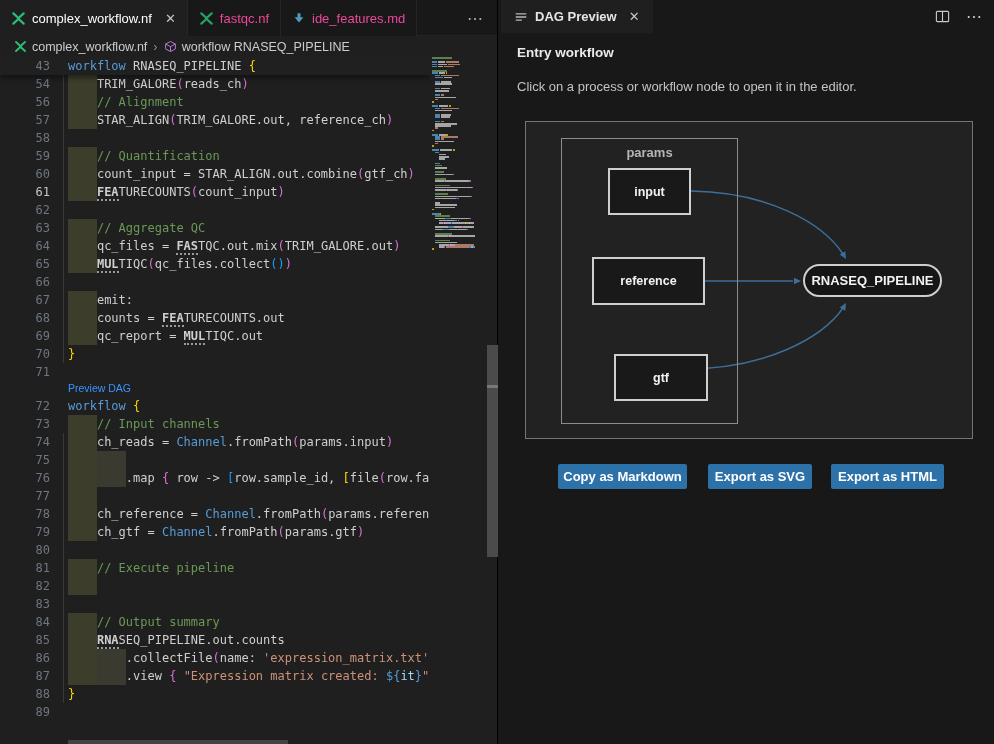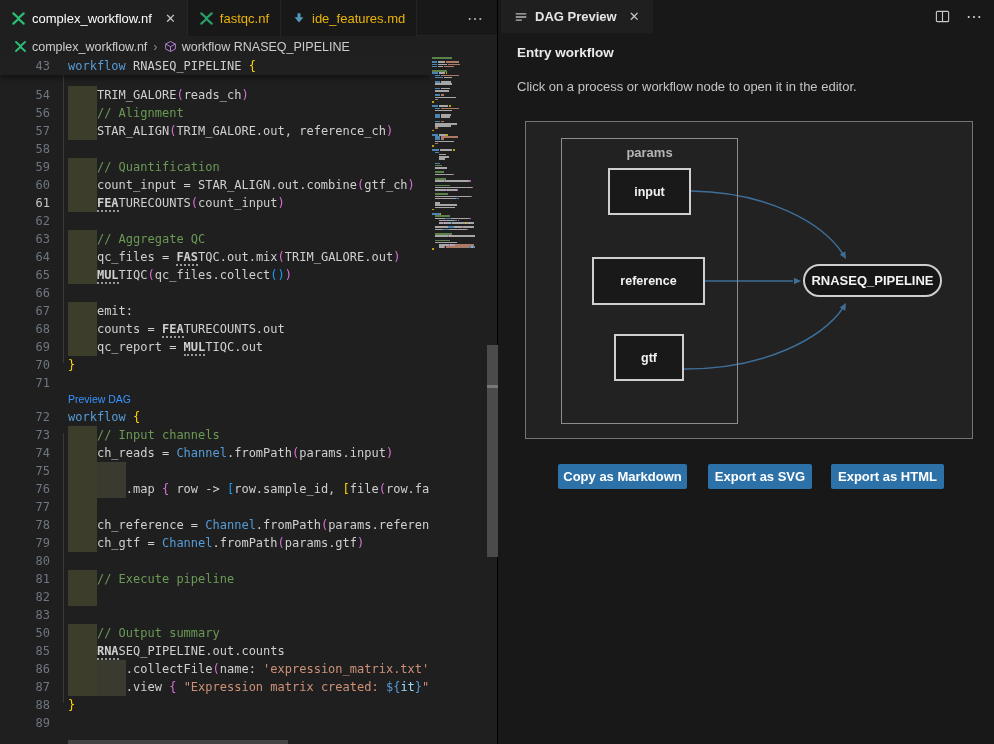--- a/index.html
+++ b/index.html
@@ -6,38 +6,38 @@
   html,body { width:994px; height:744px; overflow:hidden; background:#181818;
     font-family:"Liberation Sans", sans-serif; }
 
   
   .editor-group { position:absolute; left:0; top:0; width:498px; height:744px;
     background:#1f1f1f; border-right:1px solid #000; }
 
   .tabs { position:absolute; top:0; left:0; right:0; height:36px; background:#181818;
     display:flex; border-bottom:1px solid #252525; }
   .tab { display:flex; align-items:center; gap:6px; padding:0 11px;
-    border-right:1px solid #252525; font-size:13px; color:#eab308; background:#181818;
+    border-right:1px solid #252525; font-size:13px; color:#ec4899; background:#181818;
     height:36px; flex:none; }
   .tab.active { background:#1f1f1f; color:#ffffff; }
   .tab .close { margin-left:7px; color:#c5c5c5; font-size:13px; line-height:13px; }
   .tabs-more { position:absolute; right:14px; top:0; height:36px; display:flex;
     align-items:center; color:#adadad; font-size:16px; }
 
   .breadcrumbs { position:absolute; top:36px; left:0; right:0; height:21px;
     background:#1f1f1f; display:flex; align-items:center; gap:5px; padding-left:14px;
     font-size:12.5px; color:#cccccc; }
   .crumb-sep { color:#8a8a8a; font-size:13px; margin:0 1px; }
 
   .code-area { position:absolute; top:57px; left:0; width:430px; bottom:0;
     overflow:hidden; font-family:"DejaVu Sans Mono", monospace; font-size:12px;
     line-height:18px; background:#1f1f1f; }
   .sticky { position:absolute; top:0; left:0; width:430px; height:18px; z-index:5;
     background:#202020; box-shadow:0 3px 5px rgba(0,0,0,.45); display:flex; white-space:pre; }
-  #lines { position:absolute; top:18px; left:0; width:430px;margin-top:11px; }
+  #lines { position:absolute; top:18px; left:0; width:430px; }
   .crow { display:flex; height:18px; position:relative; white-space:pre; }
   .lnum { width:50px; text-align:right; color:#6e7681; flex:none; z-index:2; }
   .act .lnum { color:#c6c6c6; }
   .ltext { margin-left:18px; flex:none; white-space:pre; z-index:2; }
   .tk.id { color:#cfcfcf; } .tk.kw { color:#569cd6; } .tk.cm { color:#6a9955; }
   .tk.str { color:#ce9178; } .tk.b1 { color:#ffd700; } .tk.b2 { color:#da70d6; }
   .tk.b3 { color:#179fff; } .tk.v { color:#9cdcfe; } .tk.ws { color:#cfcfcf; }
   .tk.h { border-bottom:2px dotted #9a9a9a;font-weight:bold; }
   .ib1 { position:absolute; left:68px; width:29px; top:0; height:18px; background:#3d3d2c; z-index:1; }
   .ib2 { position:absolute; left:97px; width:29px; top:0; height:18px; background:#3a3a31; z-index:1; }
@@ -70,21 +70,21 @@
     background:#222222; border:1px solid #747474; }
   .cluster { position:absolute; left:35px; top:16px; width:177px; height:286px;
     border:1px solid #8c8c8c; }
   .cluster-label { position:absolute; top:6px; width:100%; text-align:center;
     color:#b5b5b5; font-weight:700; font-size:13px; }
   .dnode { position:absolute; background:#191919; border:2px solid #cfcfcf;
     color:#f2f2f2; font-size:12.5px; font-weight:600; display:flex;
     align-items:center; justify-content:center; }
   #n-input { left:82px; top:46px; width:83px; height:47px; }
   #n-reference { left:66px; top:135px; width:113px; height:48px; }
-  #n-gtf { left:88px; top:212px; width:70px; height:47px; }
+  #n-gtf { left:88px; top:232px; width:94px; height:47px; }
   #n-rnaseq { left:277px; top:142px; width:139px; height:33px; border-radius:17px;
     border-width:2.5px; font-size:13px; background:#161616; }
   .edges { position:absolute; left:0; top:0; width:448px; height:318px; }
 
   .pbtn { position:absolute; top:464px; height:25px; background:#2d71a9; color:#fff;
     font-size:13px; font-weight:600; display:flex; align-items:center;
     justify-content:center; border-radius:2px; border:none; }
   #btn1 { left:59px; width:129px; } #btn2 { left:209px; width:104px; } #btn3 { left:332px; width:113px; }
 
   svg.icon { display:block; flex:none; }
@@ -161,21 +161,21 @@
         <div class="crow"><i class="ib1"></i><span class="lnum">74</span><span class="ltext"><span class="tk ws">    </span><span class="tk id">ch_reads = </span><span class="tk kw">Channel</span><span class="tk id">.fromPath</span><span class="tk b2">(</span><span class="tk id">params.input</span><span class="tk b2">)</span></span></div>
         <div class="crow"><i class="ib1"></i><i class="ib2"></i><span class="lnum">75</span></div>
         <div class="crow"><i class="ib1"></i><i class="ib2"></i><span class="lnum">76</span><span class="ltext"><span class="tk ws">        </span><span class="tk id">.map </span><span class="tk b2">{</span><span class="tk id"> row -&gt; </span><span class="tk b3">[</span><span class="tk id">row.sample_id, </span><span class="tk b1">[</span><span class="tk id">file</span><span class="tk b2">(</span><span class="tk id">row.fa</span></span></div>
         <div class="crow"><i class="ib1"></i><span class="lnum">77</span><span class="ltext"></span></div>
         <div class="crow"><i class="ib1"></i><span class="lnum">78</span><span class="ltext"><span class="tk ws">    </span><span class="tk id">ch_reference = </span><span class="tk kw">Channel</span><span class="tk id">.fromPath</span><span class="tk b2">(</span><span class="tk id">params.referen</span></span></div>
         <div class="crow"><i class="ib1"></i><span class="lnum">79</span><span class="ltext"><span class="tk ws">    </span><span class="tk id">ch_gtf = </span><span class="tk kw">Channel</span><span class="tk id">.fromPath</span><span class="tk b2">(</span><span class="tk id">params.gtf</span><span class="tk b2">)</span></span></div>
         <div class="crow"><span class="lnum">80</span><span class="ltext"></span></div>
         <div class="crow"><i class="ib1"></i><span class="lnum">81</span><span class="ltext"><span class="tk ws">    </span><span class="tk cm">// Execute pipeline</span></span></div>
         <div class="crow"><i class="ib1"></i><span class="lnum">82</span></div>
         <div class="crow"><span class="lnum">83</span><span class="ltext"></span></div>
-        <div class="crow"><i class="ib1"></i><span class="lnum">50</span><span class="ltext"><span class="tk ws">    </span><span class="tk cm">// Output summary</span></span></div>
+        <div class="crow"><i class="ib1"></i><span class="lnum">84</span><span class="ltext"><span class="tk ws">    </span><span class="tk cm">// Output summary</span></span></div>
         <div class="crow"><i class="ib1"></i><span class="lnum">85</span><span class="ltext"><span class="tk ws">    </span><span class="tk id h">RNA</span><span class="tk id">SEQ_PIPELINE.out.counts</span></span></div>
         <div class="crow"><i class="ib1"></i><i class="ib2"></i><span class="lnum">86</span><span class="ltext"><span class="tk ws">        </span><span class="tk id">.collectFile</span><span class="tk b2">(</span><span class="tk id">name: </span><span class="tk str">'expression_matrix.txt'</span></span></div>
         <div class="crow"><i class="ib1"></i><i class="ib2"></i><span class="lnum">87</span><span class="ltext"><span class="tk ws">        </span><span class="tk id">.view </span><span class="tk b2">{</span><span class="tk ws"> </span><span class="tk str">"Expression matrix created: </span><span class="tk kw">${</span><span class="tk v">it</span><span class="tk kw">}</span><span class="tk str">"</span></span></div>
         <div class="crow"><span class="lnum">88</span><span class="ltext"><span class="tk b1">}</span></span></div>
         <div class="crow"><span class="lnum">89</span><span class="ltext"></span></div>
       </div>
   </div>
 
   <div class="minimap" id="minimap">
       <div class="mbar" style="left: 2px; width: 20.4px; top: 0px; background: rgb(106, 153, 85);"></div>

